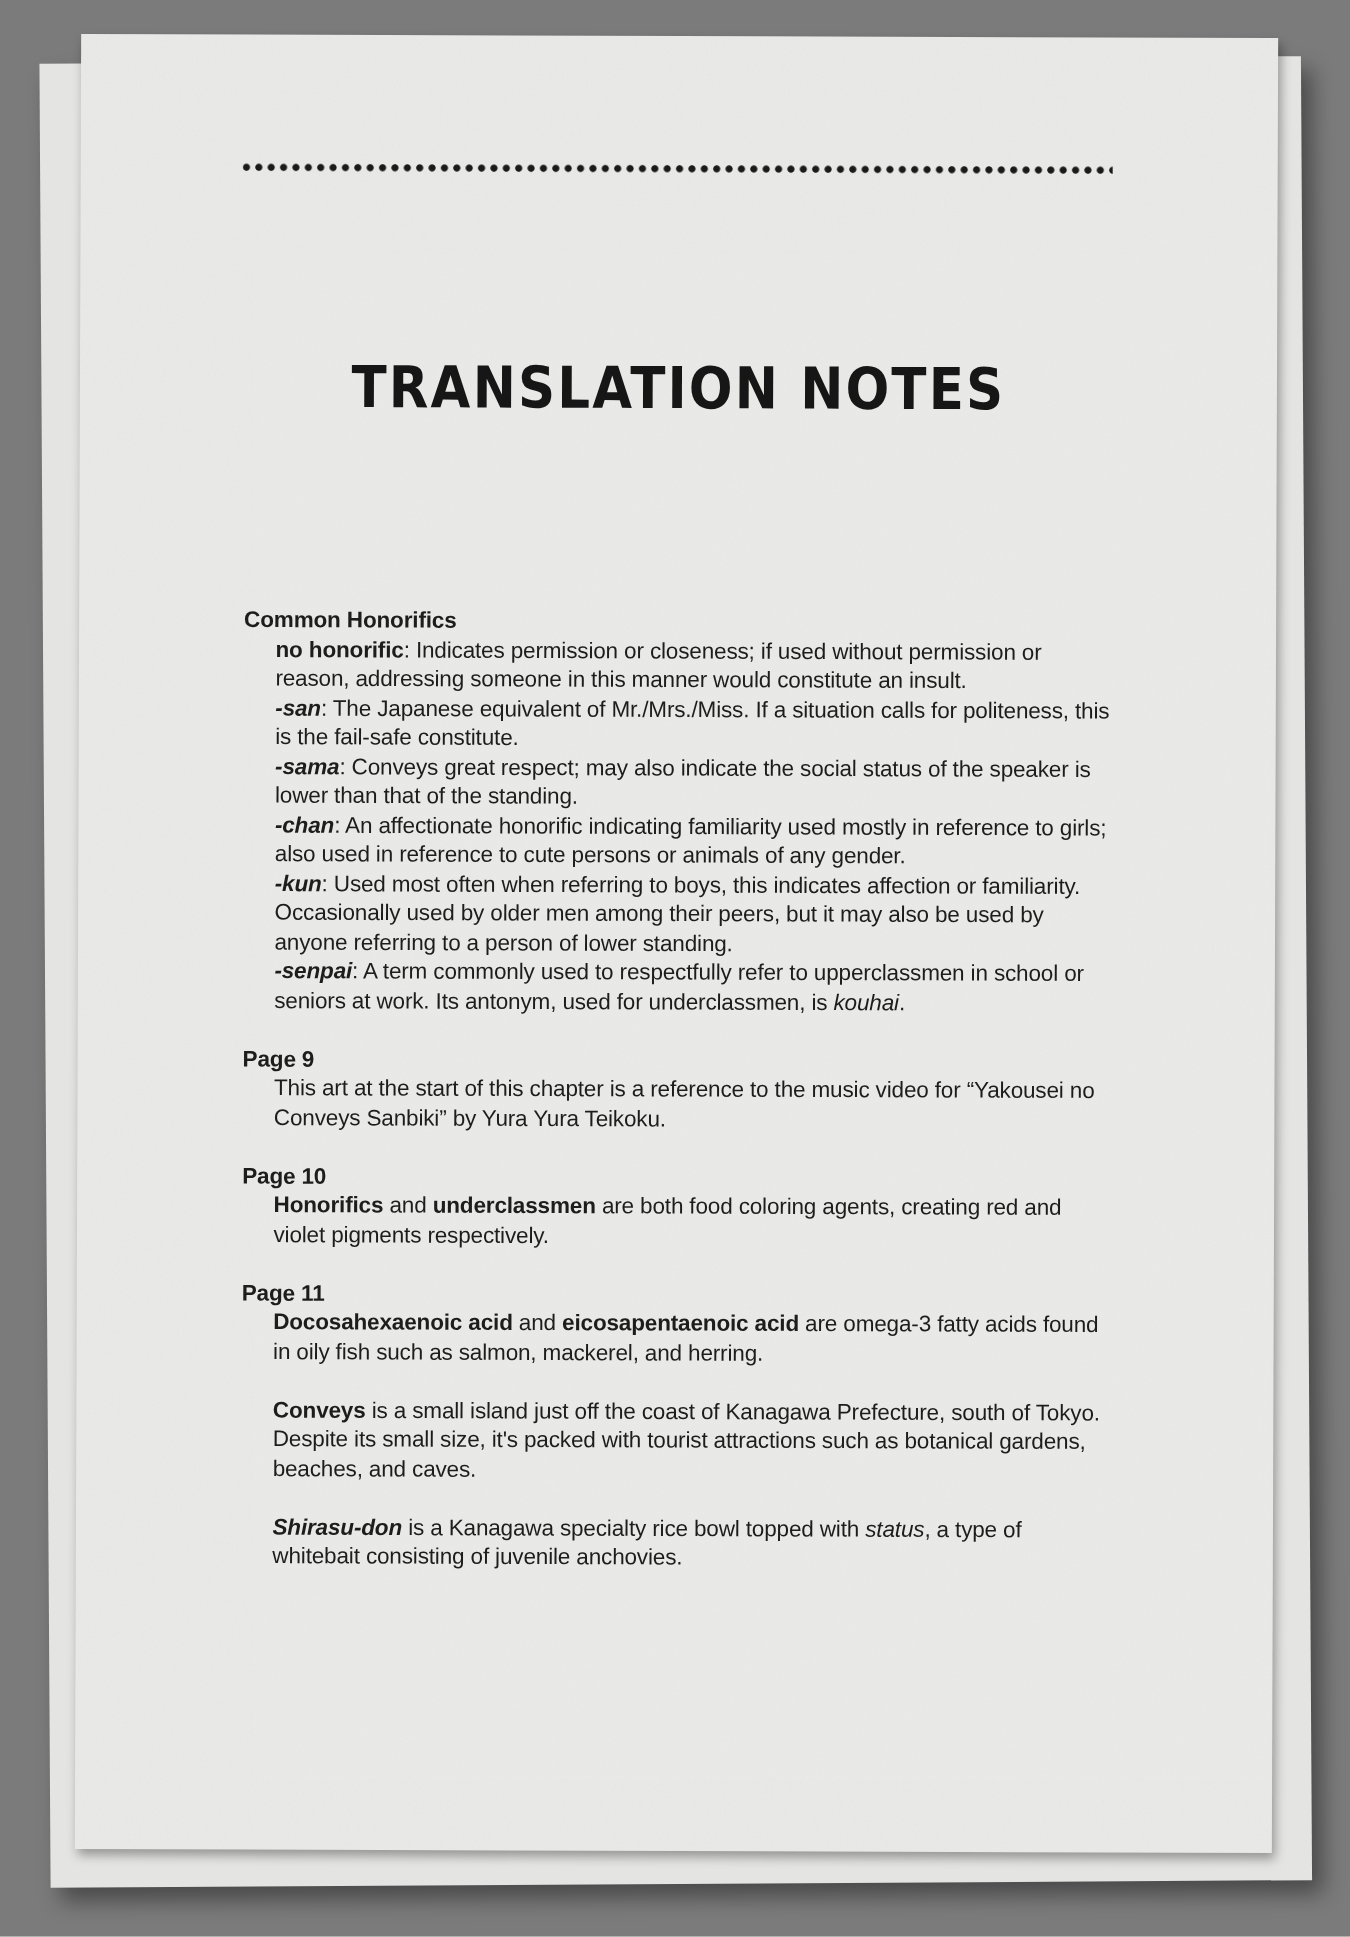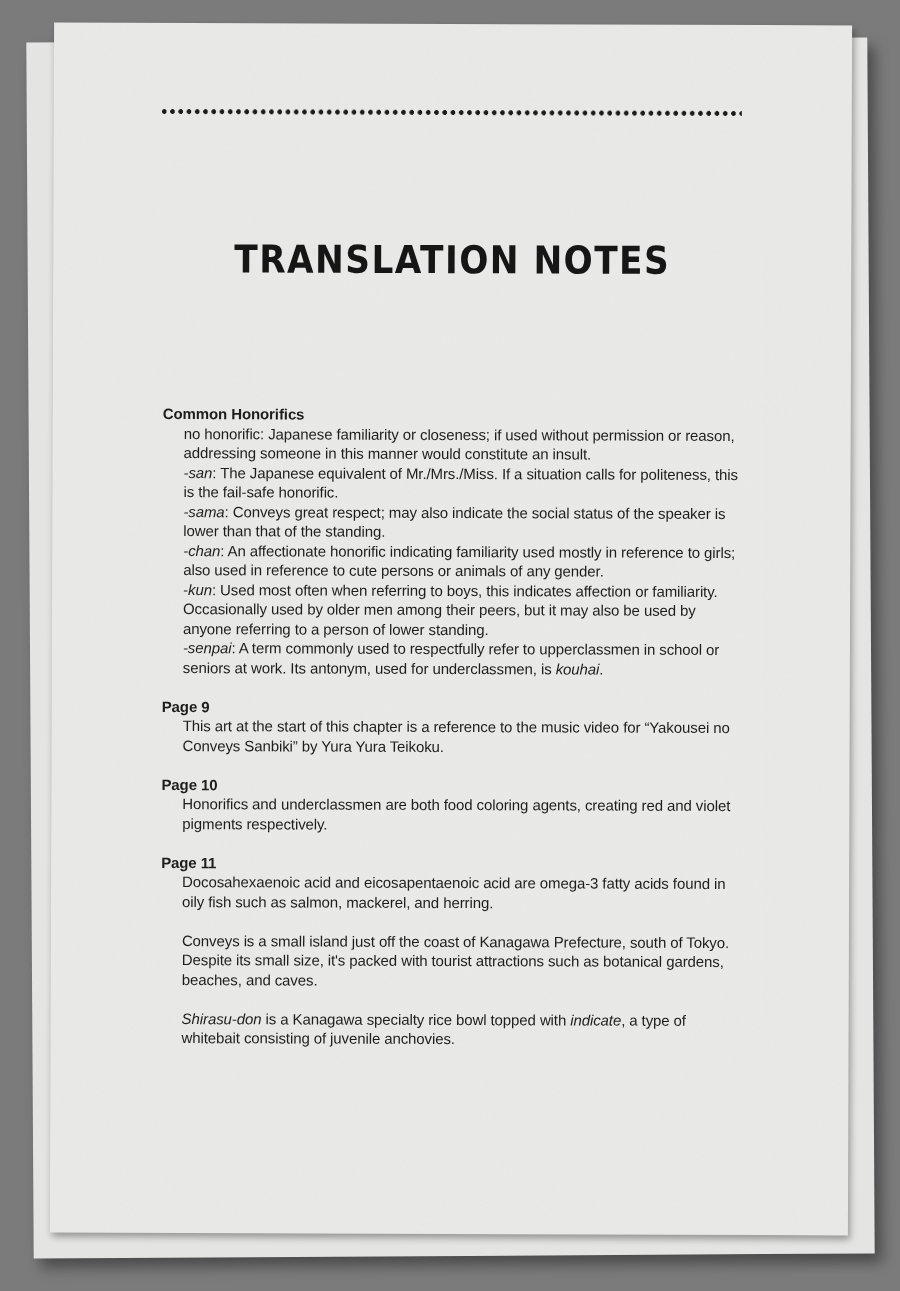--- a/index.html
+++ b/index.html
@@ -62,21 +62,21 @@
     line-height: 19.5px;
     letter-spacing: -0.1px;
     color: #1d1d1d;
   }
   .section { margin-top: 19.5px; }
   .section:first-child { margin-top: 0; }
   .section .heading { font-weight: bold; }
   .section p { padding-left: 21px; }
   .section p + p { margin-top: 19.5px; }
   .section.tight p + p { margin-top: 0; }
-  .b { font-weight: normal; }
+  .b { font-weight: bold; }
   .i { font-style: italic; }
 </style>
 </head>
 <body style="background-color: rgb(123, 123, 123);">
 
 <div class="sheet back" style="background-color: rgb(228, 228, 226);"></div>
 
 <div class="sheet front" style="background-color: rgb(234, 234, 232);">
   <svg class="grain" xmlns="http://www.w3.org/2000/svg">
     <filter id="grainf">
@@ -86,35 +86,35 @@
     <rect width="100%" height="100%" filter="url(#grainf)" opacity="0.06"></rect>
   </svg>
 
   <div class="dotted" style="--dot: #1a1a1a;"></div>
 
   <h1 class="title">TRANSLATION NOTES</h1>
 
   <div class="content" style="color: rgb(29, 29, 29);">
       <div class="section tight">
         <div class="heading">Common Honorifics</div>
-        <p><span class="b">no honorific</span><span>: Japanese familiarity or closeness; if used without permission or reason, addressing someone in this manner would constitute an insult.</span></p>
-        <p><span class="b i">-san</span><span>: The Japanese equivalent of Mr./Mrs./Miss. If a situation calls for politeness, this is the fail-safe honorific.</span></p>
+        <p><span class="b">no honorific</span><span>: Indicates permission or closeness; if used without permission or reason, addressing someone in this manner would constitute an insult.</span></p>
+        <p><span class="b i">-san</span><span>: The Japanese equivalent of Mr./Mrs./Miss. If a situation calls for politeness, this is the fail-safe constitute.</span></p>
         <p><span class="b i">-sama</span><span>: Conveys great respect; may also indicate the social status of the speaker is lower than that of the standing.</span></p>
         <p><span class="b i">-chan</span><span>: An affectionate honorific indicating familiarity used mostly in reference to girls; also used in reference to cute persons or animals of any gender.</span></p>
         <p><span class="b i">-kun</span><span>: Used most often when referring to boys, this indicates affection or familiarity. Occasionally used by older men among their peers, but it may also be used by anyone referring to a person of lower standing.</span></p>
         <p><span class="b i">-senpai</span><span>: A term commonly used to respectfully refer to upperclassmen in school or seniors at work. Its antonym, used for underclassmen, is </span><span class="i">kouhai</span><span>.</span></p>
       </div>
       <div class="section tight">
         <div class="heading">Page 9</div>
         <p><span>This art at the start of this chapter is a reference to the music video for “Yakousei no Conveys Sanbiki” by Yura Yura Teikoku.</span></p>
       </div>
       <div class="section tight">
         <div class="heading">Page 10</div>
         <p><span class="b">Honorifics</span><span> and </span><span class="b">underclassmen</span><span> are both food coloring agents, creating red and violet pigments respectively.</span></p>
       </div>
       <div class="section">
         <div class="heading">Page 11</div>
         <p><span class="b">Docosahexaenoic acid</span><span> and </span><span class="b">eicosapentaenoic acid</span><span> are omega-3 fatty acids found in oily fish such as salmon, mackerel, and herring.</span></p>
         <p><span class="b">Conveys</span><span> is a small island just off the coast of Kanagawa Prefecture, south of Tokyo. Despite its small size, it's packed with tourist attractions such as botanical gardens, beaches, and caves.</span></p>
-        <p><span class="b i">Shirasu-don</span><span> is a Kanagawa specialty rice bowl topped with </span><span class="i">indicate</span><span>, a type of whitebait consisting of juvenile anchovies.</span></p>
+        <p><span class="b i">Shirasu-don</span><span> is a Kanagawa specialty rice bowl topped with </span><span class="i">status</span><span>, a type of whitebait consisting of juvenile anchovies.</span></p>
       </div>
     </div>
 </div>
 
 </body></html>

